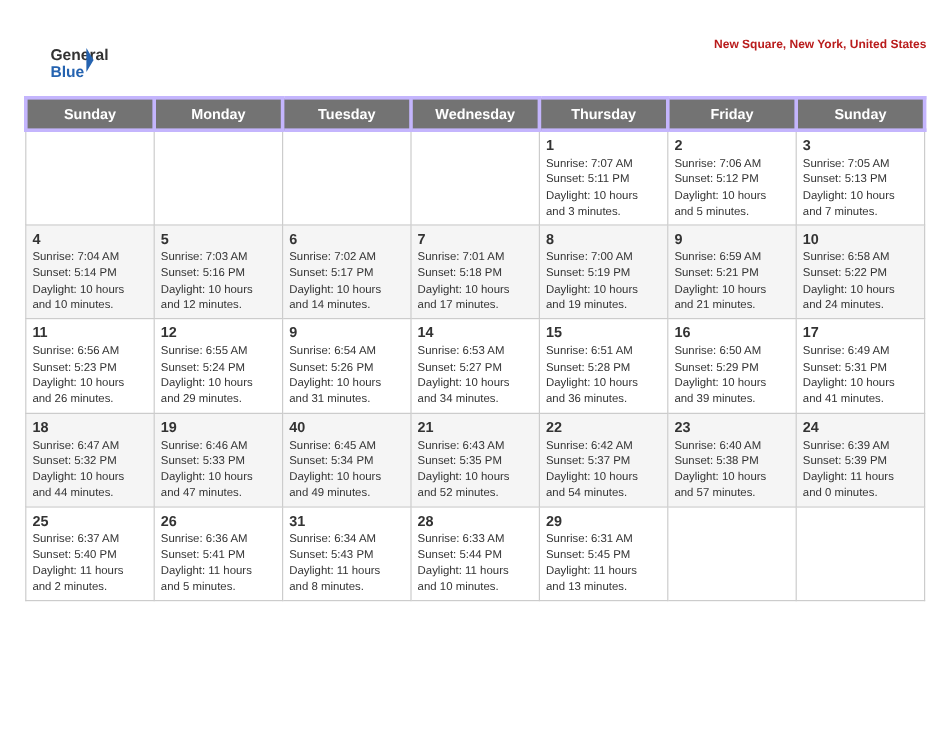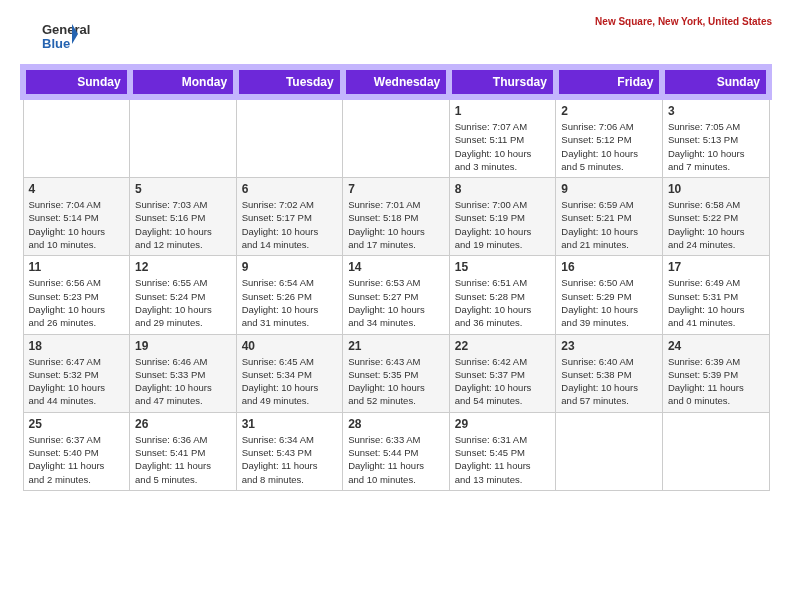--- a/index.html
+++ b/index.html
@@ -8,20 +8,21 @@
       background: #fff;
       width: 792px;
       min-height: 612px;
       padding: 16px 20px;
     }
     .header-section {
       display: flex;
       justify-content: space-between;
       align-items: flex-start;
       margin-bottom: 8px;
+      margin-top: 16px;
     }
     .logo {
       display: flex;
       align-items: center;
       gap: 4px;
     }
     .logo-icon {
       width: 28px;
       height: 28px;
     }
@@ -37,27 +38,27 @@
       font-size: 10px;
       color: #b91c1c;
       font-weight: bold;
     }
     .calendar {
       width: 100%;
       border-collapse: collapse;
       border: 1px solid #ccc;
     }
     .calendar th {
-      background-color: #6d28d9;
+      background-color: #737373;
       color: #fff;
       font-size: 12px;
       font-weight: bold;
       padding: 5px 6px;
-      border: 6px solid #c4b5fd;
-      text-align: right;
+      border: 3px solid #c4b5fd;
+      text-align: center;
     }
     .calendar td {
       border: 1px solid #ccc;
       vertical-align: top;
       padding: 4px 5px;
       font-size: 10px;
       color: #333;
       width: calc(100% / 7);
       height: 78px;
     }

